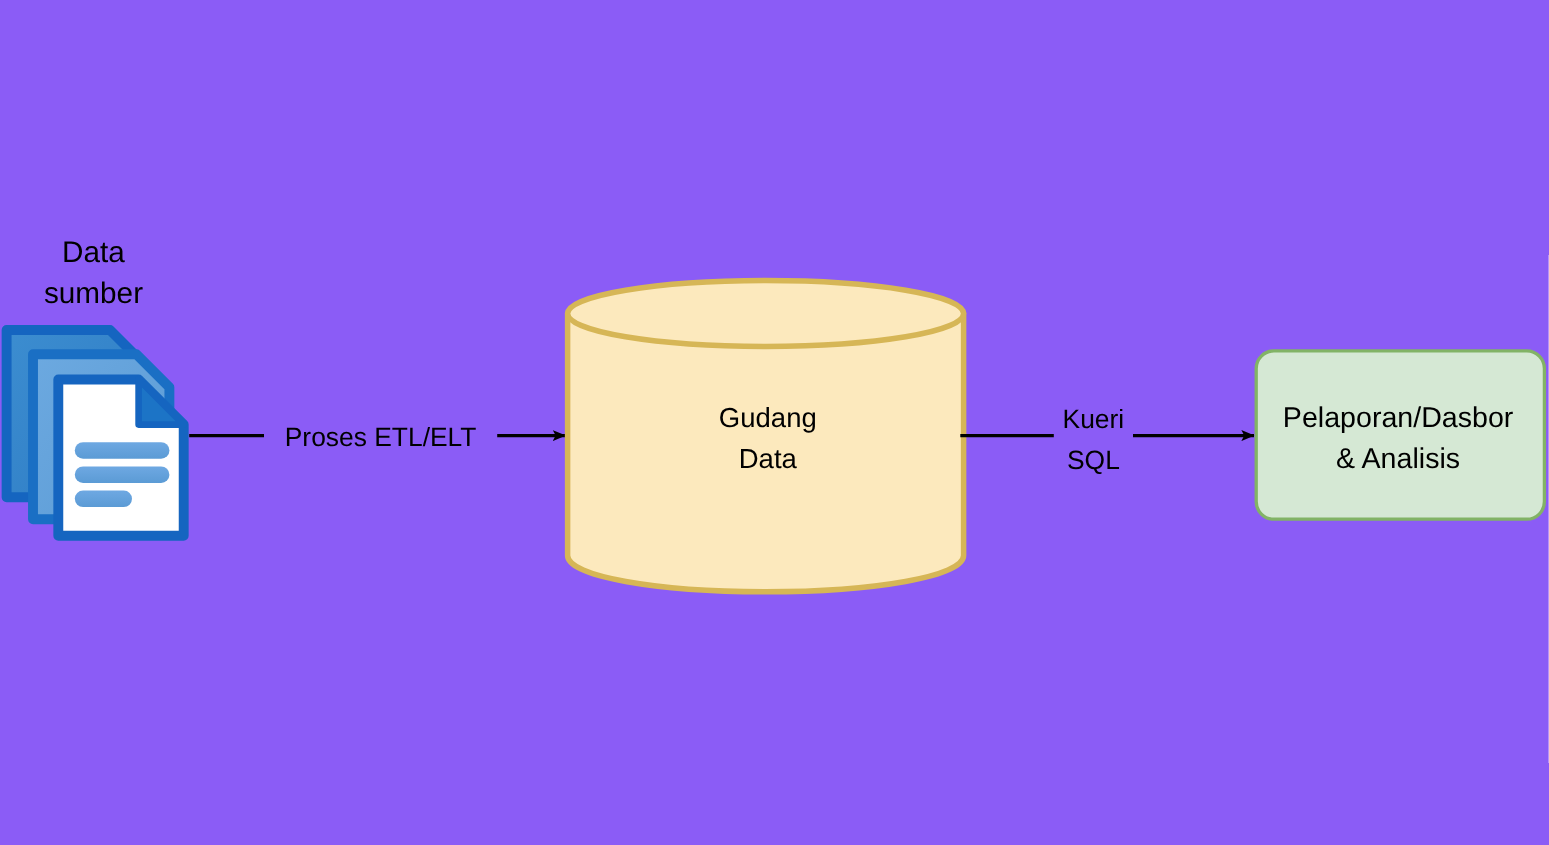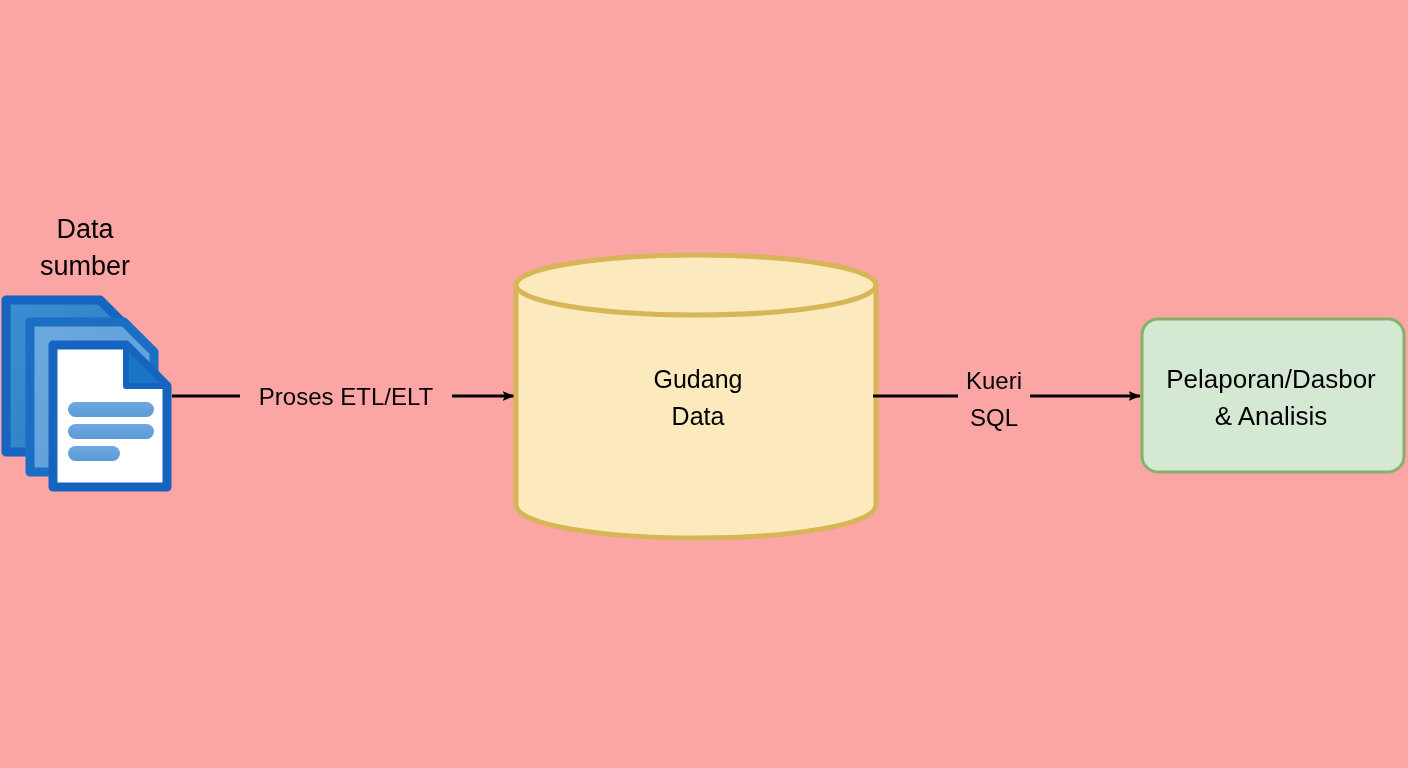--- a/index.html
+++ b/index.html
@@ -10,21 +10,21 @@
   body {
     font-family: "Liberation Sans", sans-serif;
     width: 1408px;
     height: 768px;
     overflow: hidden;
   }
   #canvas {
     position: relative;
     width: 1408px;
     height: 768px;
-    background: #fca5a5;
+    background: #8b5cf6;
   }
   #diagram-svg {
     position: absolute;
     left: 0;
     top: 0;
     width: 1408px;
     height: 768px;
     display: block;
   }
   .dgm-text {

